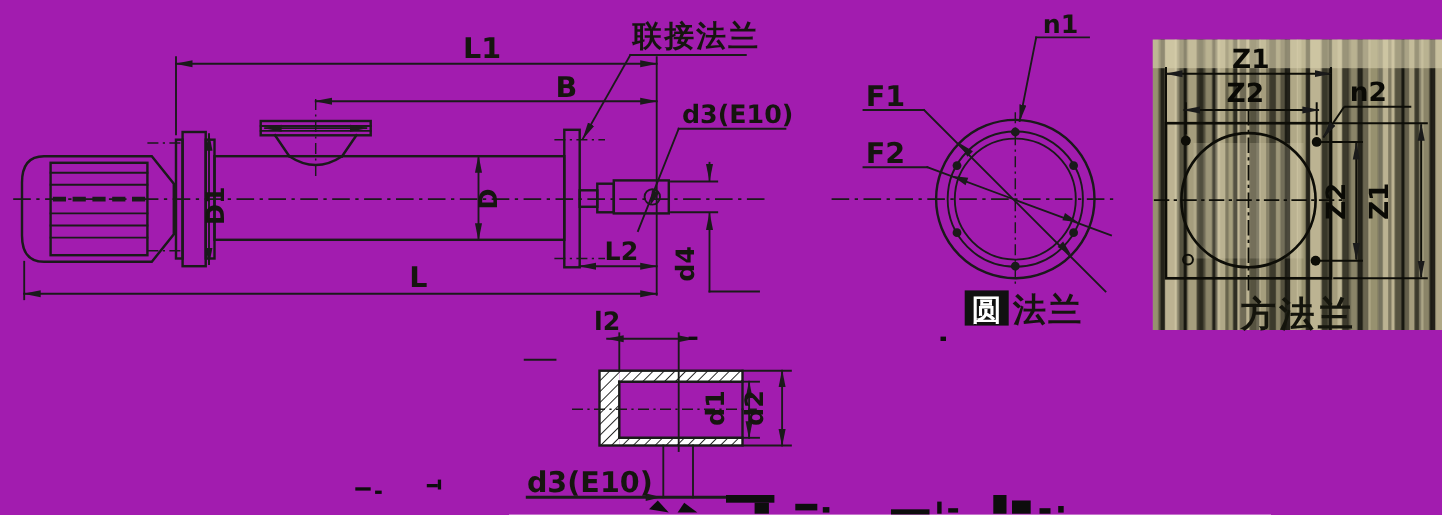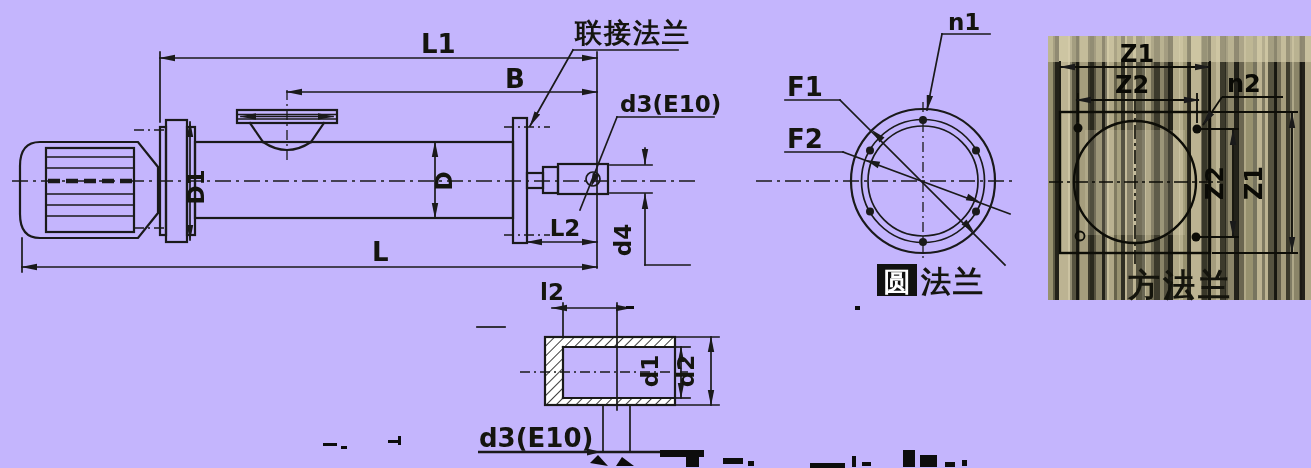--- a/index.html
+++ b/index.html
@@ -1,16 +1,16 @@
 <!DOCTYPE html>
 <html><head>
 <meta charset="utf-8">
 <style>
   html,body{margin:0;padding:0;background:#fff;}
-  #stage{position:relative;width:1311px;height:468px;background:#c4b5fd;overflow:hidden;
+  #stage{position:relative;width:1311px;height:468px;background:#a21caf;overflow:hidden;
          font-family:"DejaVu Sans",sans-serif;}
   svg{position:absolute;left:0;top:0;}
   .s  {stroke:#1a1a1a;fill:none;stroke-width:2.2;stroke-linecap:square;}
   .d  {stroke:#1a1a1a;fill:none;stroke-width:1.7;stroke-linecap:square;}
   .cl {stroke:#1a1a1a;fill:none;stroke-width:1.5;stroke-dasharray:16 5 3 5;}
   .cl2{stroke:#1a1a1a;fill:none;stroke-width:1.3;stroke-dasharray:10 4 2 4;}
   .t  {font:bold 23px "DejaVu Sans",sans-serif;fill:#15150f;}
   .tb {font:bold 26px "DejaVu Sans",sans-serif;fill:#15150f;}
   .tc {font:bold 27px "DejaVu Sans",sans-serif;fill:#15150f;letter-spacing:2px;}
   .cap{font:bold 30px "DejaVu Sans",sans-serif;fill:#15150f;letter-spacing:2px;}

